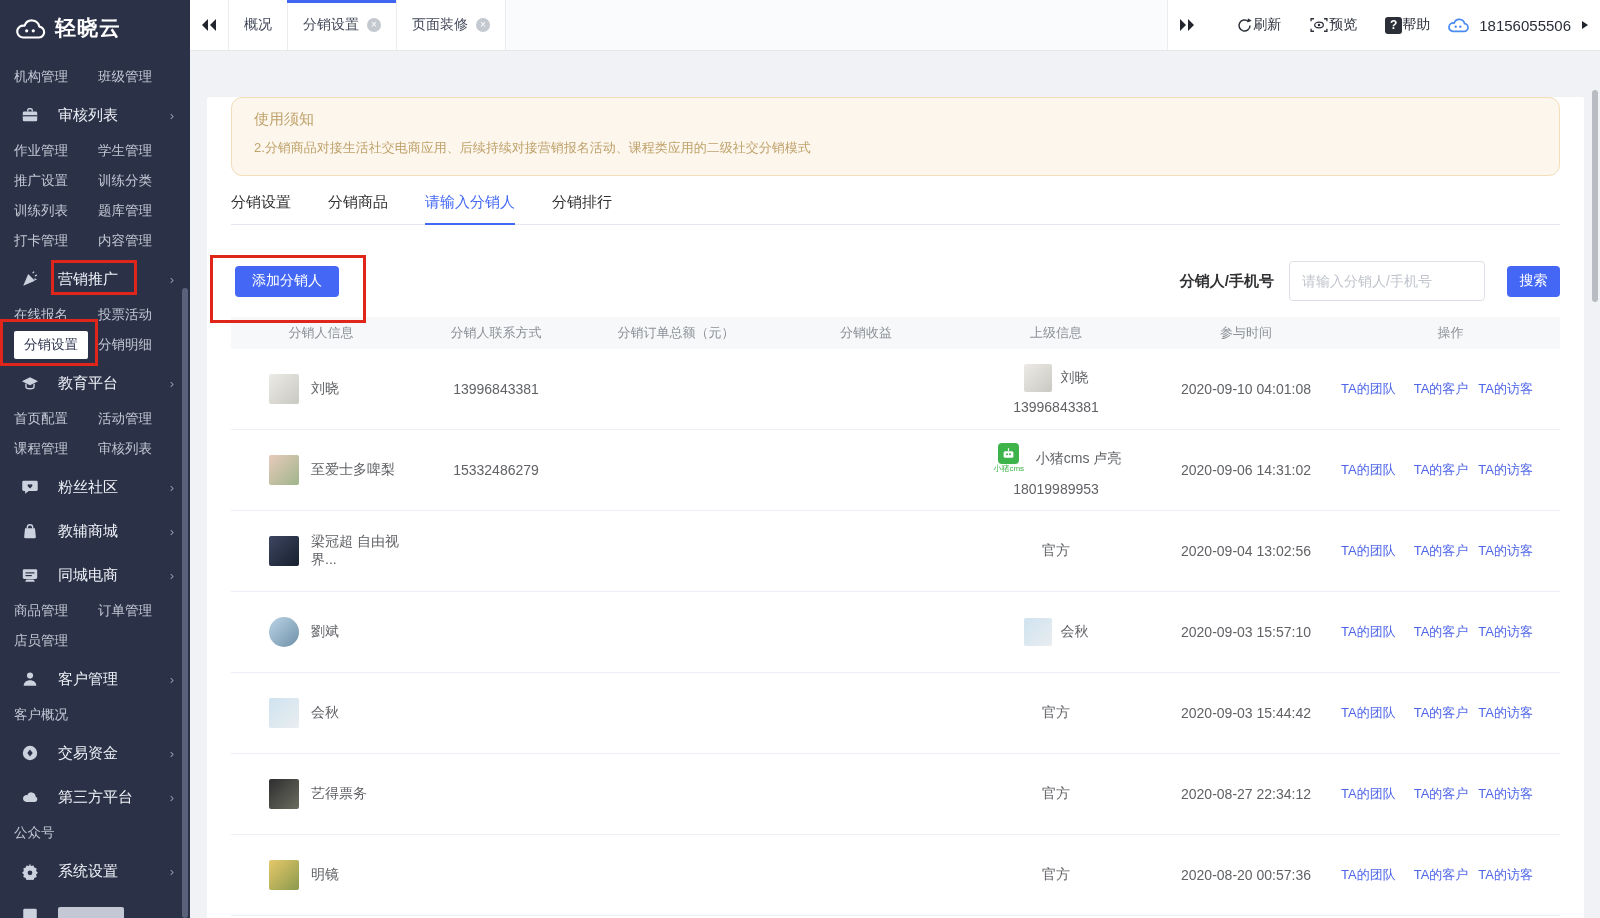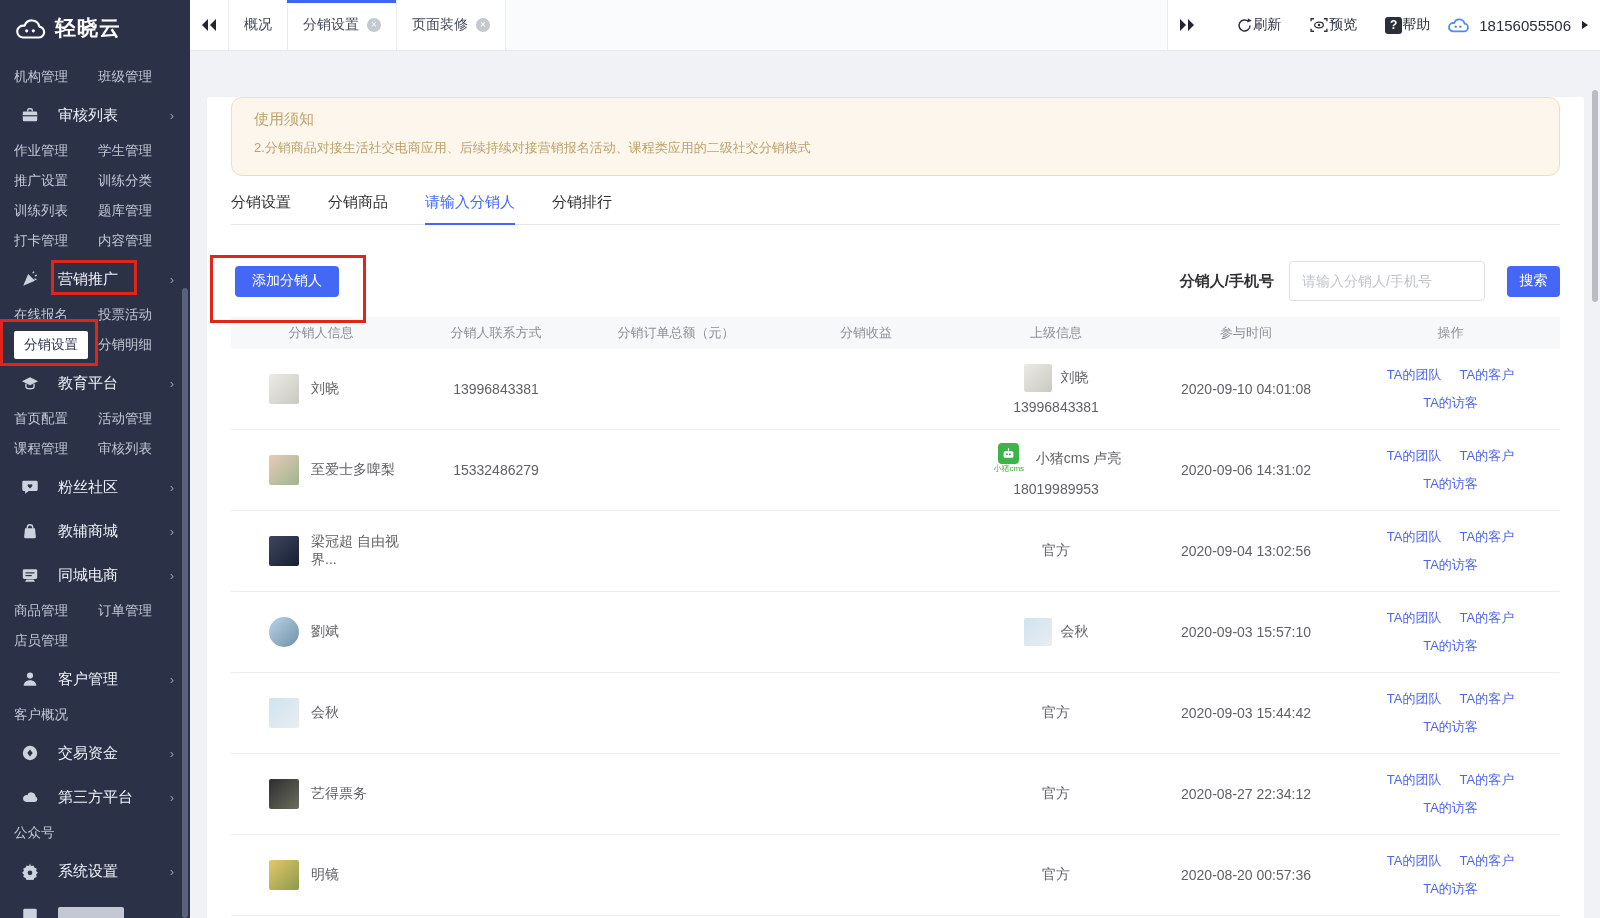--- a/index.html
+++ b/index.html
@@ -74,21 +74,21 @@
   .av3{background:linear-gradient(135deg,#3d4austin,#16202e);background:linear-gradient(135deg,#3d4660,#16202e);}
   .av4{background:linear-gradient(135deg,#bcd4e6,#6e90a8);}
   .av5{background:linear-gradient(135deg,#cfe3f0,#e9edf0);}
   .av6{background:linear-gradient(135deg,#2e2e30,#6a6d5e);}
   .av7{background:linear-gradient(135deg,#e7c86a,#8a9a4d);}
   .up{display:flex;flex-direction:column;align-items:center;gap:7px;width:100%;}
   .up-l1{display:flex;align-items:center;gap:9px;font-size:14px;color:#606266;}
   .cms{display:flex;flex-direction:column;align-items:center;width:36px;}
   .cms-ic{width:21px;height:21px;background:#3cb44a;border-radius:4px;display:flex;align-items:center;justify-content:center;}
   .cms-tx{font-size:8px;color:#3cb44a;line-height:10px;white-space:nowrap;}
-  .act-wrap{display:flex;flex-direction:column;gap:10px;align-items:center;width:100%;}
+  .act-wrap{display:flex;flex-direction:row;gap:10px;align-items:center;width:100%;}
   .act-line{display:flex;gap:18px;}
   .alink{color:#5066e8;font-size:13px;cursor:pointer;white-space:nowrap;}
 
   
   .vscroll-thumb{position:absolute;right:2px;top:90px;width:6px;height:212px;background:#b9bcc2;border-radius:3px;}
   .anno{position:fixed;border:3px solid #e0251b;z-index:99;pointer-events:none;box-sizing:border-box;}
   #anno-menu{left:51px;top:260px;width:86px;height:35px;}
   #anno-submenu{left:0px;top:319px;width:98px;height:47px;}
   #anno-addbtn{left:210px;top:255px;width:156px;height:68px;}
 </style>

